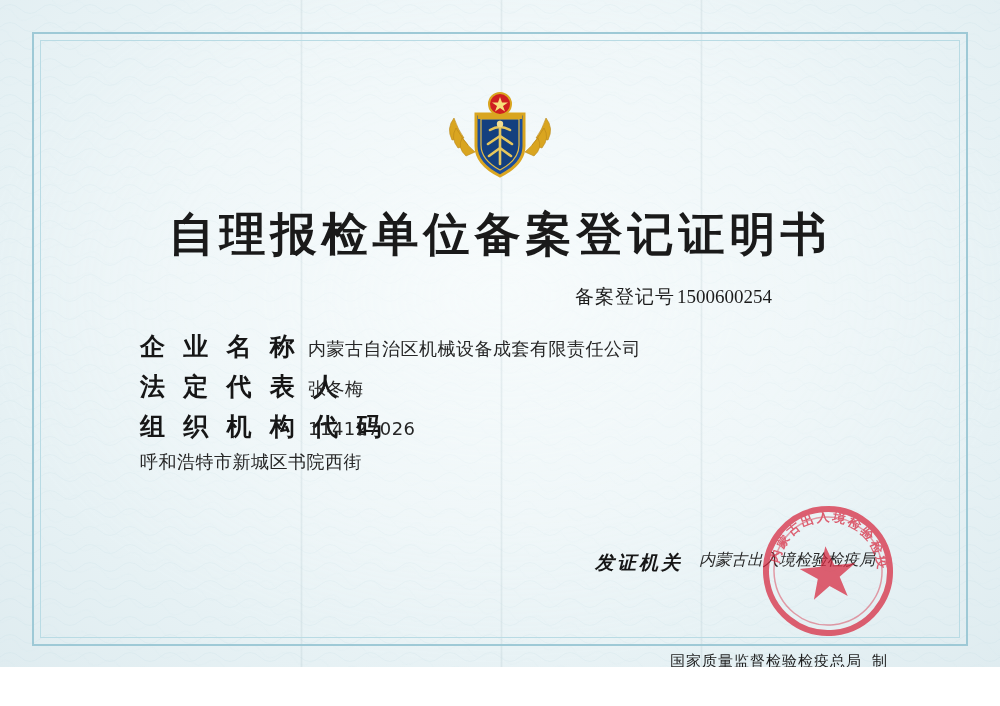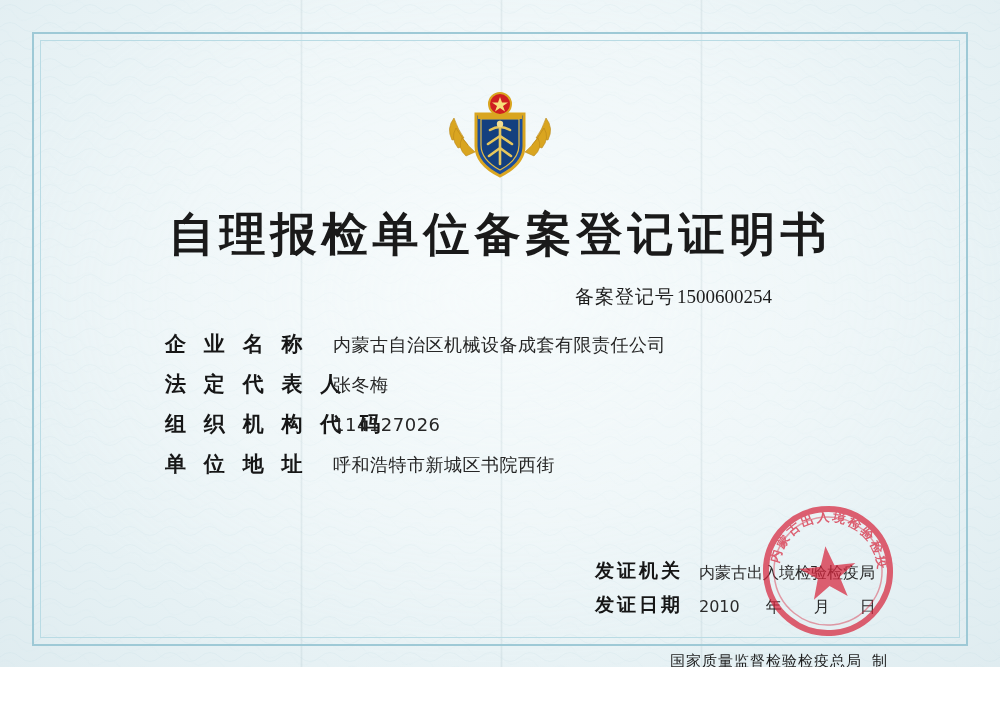--- a/index.html
+++ b/index.html
@@ -107,47 +107,47 @@
     left: 140px;
     width: 700px;
   }
   .field-row {
     display: flex;
     align-items: baseline;
     height: 40px;
   }
   .field-label {
     width: 168px;
-    font-size: 21px;
+    font-size: 25px;
     font-weight: bold;
     color: #161616;
-    font-family: Liberation Sans, sans-serif;
+    font-family: Liberation Serif, serif;
     letter-spacing: 6px;
     white-space: nowrap;
-    margin-left: 25px;
   }
   .field-value {
     font-size: 18px;
     color: #262626;
     font-family: "DejaVu Sans", "Liberation Sans", sans-serif;
     letter-spacing: 0.5px;
     white-space: nowrap;
   }
 
   
   .issuer-block {
     position: absolute;
     top: 550px;
     left: 595px;
     width: 360px;
   }
   .issuer-row {
     display: flex;
-    align-items: flex-end;
+    align-items: flex-start;
     height: 34px;
+    font-style: italic;
   }
   .issuer-label {
     font-size: 19px;
     font-weight: bold;
     color: #161616;
     font-family: "DejaVu Sans", "Liberation Sans", sans-serif;
     letter-spacing: 3px;
     white-space: nowrap;
     width: 104px;
   }
@@ -263,35 +263,28 @@
     </div>
     <div class="field-row">
       <div class="field-label">法 定 代 表 人</div>
       <div class="field-value">张冬梅</div>
     </div>
     <div class="field-row">
       <div class="field-label">组 织 机 构 代 码</div>
       <div class="field-value">114127026</div>
     </div>
     <div class="field-row">
-      <div class="field-label">单 位 地 址</div>
       <div class="field-value">呼和浩特市新城区书院西街</div>
     </div>
   </div>
 
   <div class="issuer-block">
     <div class="issuer-row">
       <div class="issuer-label">发证机关</div>
       <div class="issuer-value">内蒙古出入境检验检疫局</div>
-    </div>
-    <div class="issuer-row">
-      <div class="issuer-label">发证日期</div>
-      <div class="date-value">
-        <span class="y">2010</span><span class="u1">年</span><span class="u2">月</span><span>日</span>
-      </div>
     </div>
   </div>
 
   <svg class="seal" viewBox="0 0 152 142">
     <g opacity="0.72" transform="rotate(-6 76 71)">
       <circle cx="76" cy="71" r="62" fill="none" stroke="#d7263d" stroke-width="6"></circle>
       <circle cx="76" cy="71" r="54" fill="none" stroke="#d7263d" stroke-width="1.5" opacity="0.6"></circle>
       <polygon points="76,46 83,66 104,66 87,78 93,98 76,86 59,98 65,78 48,66 69,66" fill="#d7263d"></polygon>
       <path id="sealArcTop" d="M 26 71 A 50 50 0 0 1 126 71" fill="none"></path>
       <text font-family="DejaVu Sans, sans-serif" font-size="13" fill="#d7263d" font-weight="bold" letter-spacing="2">

